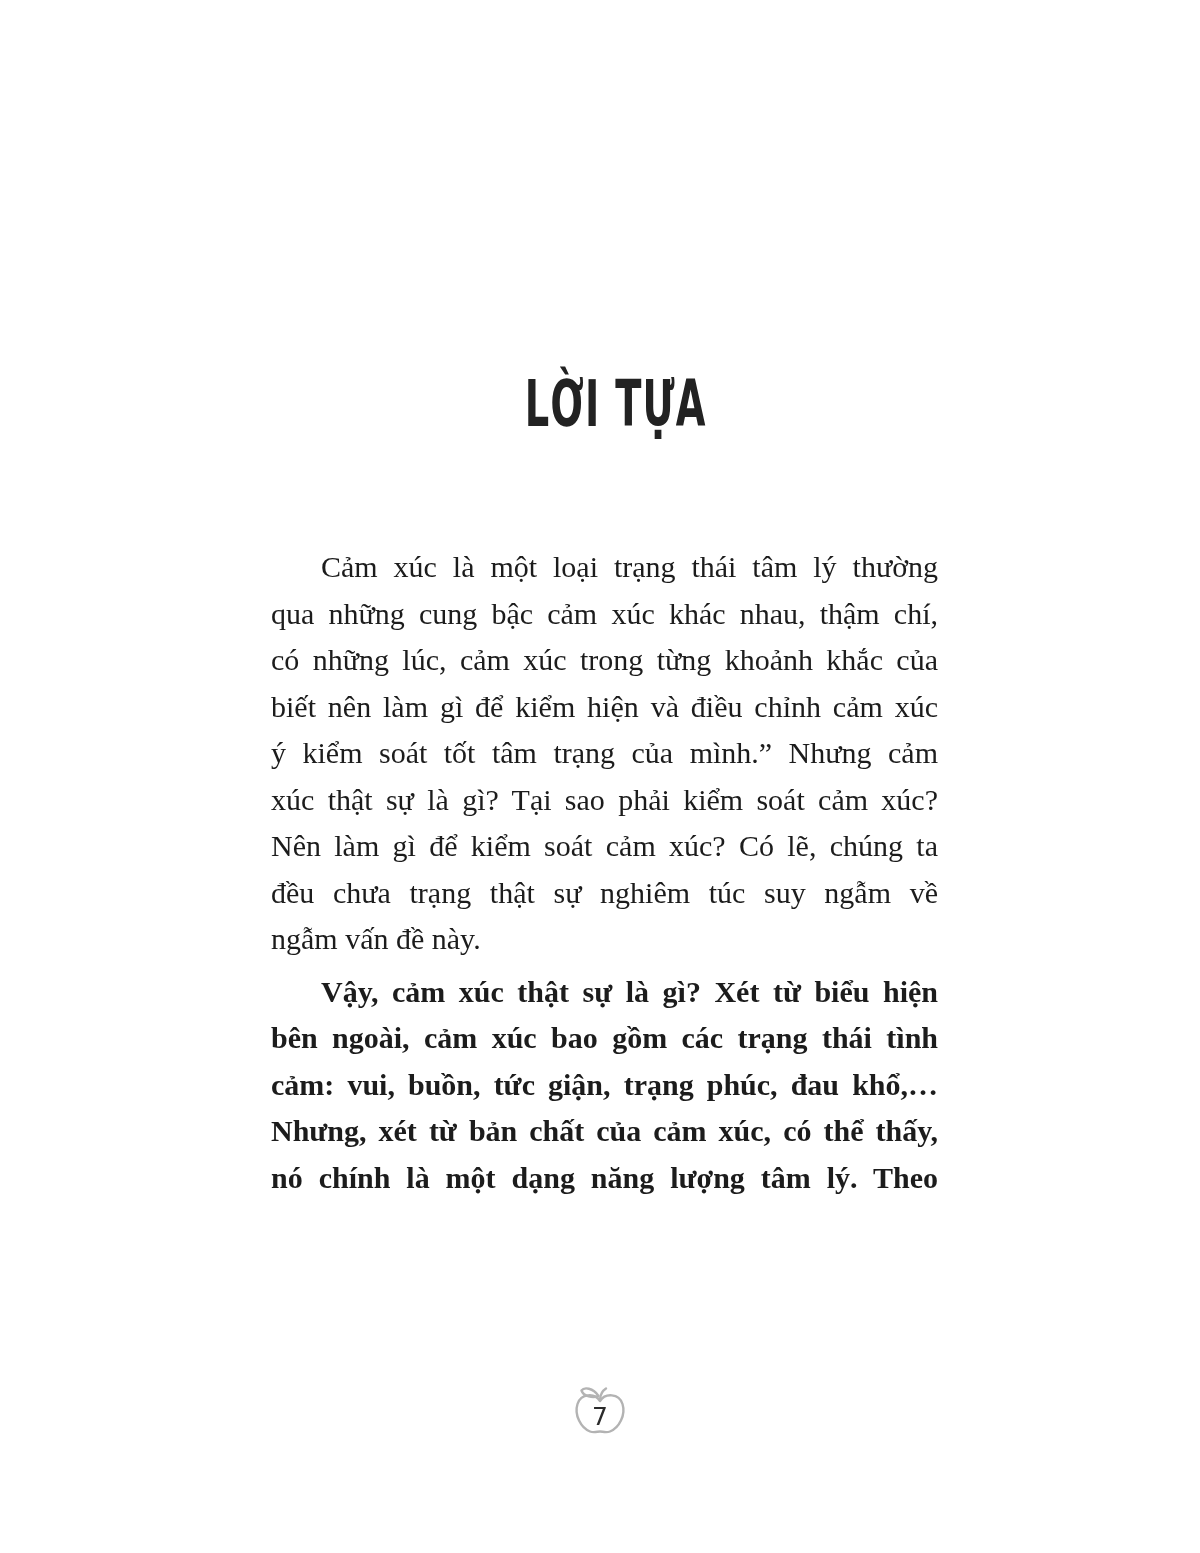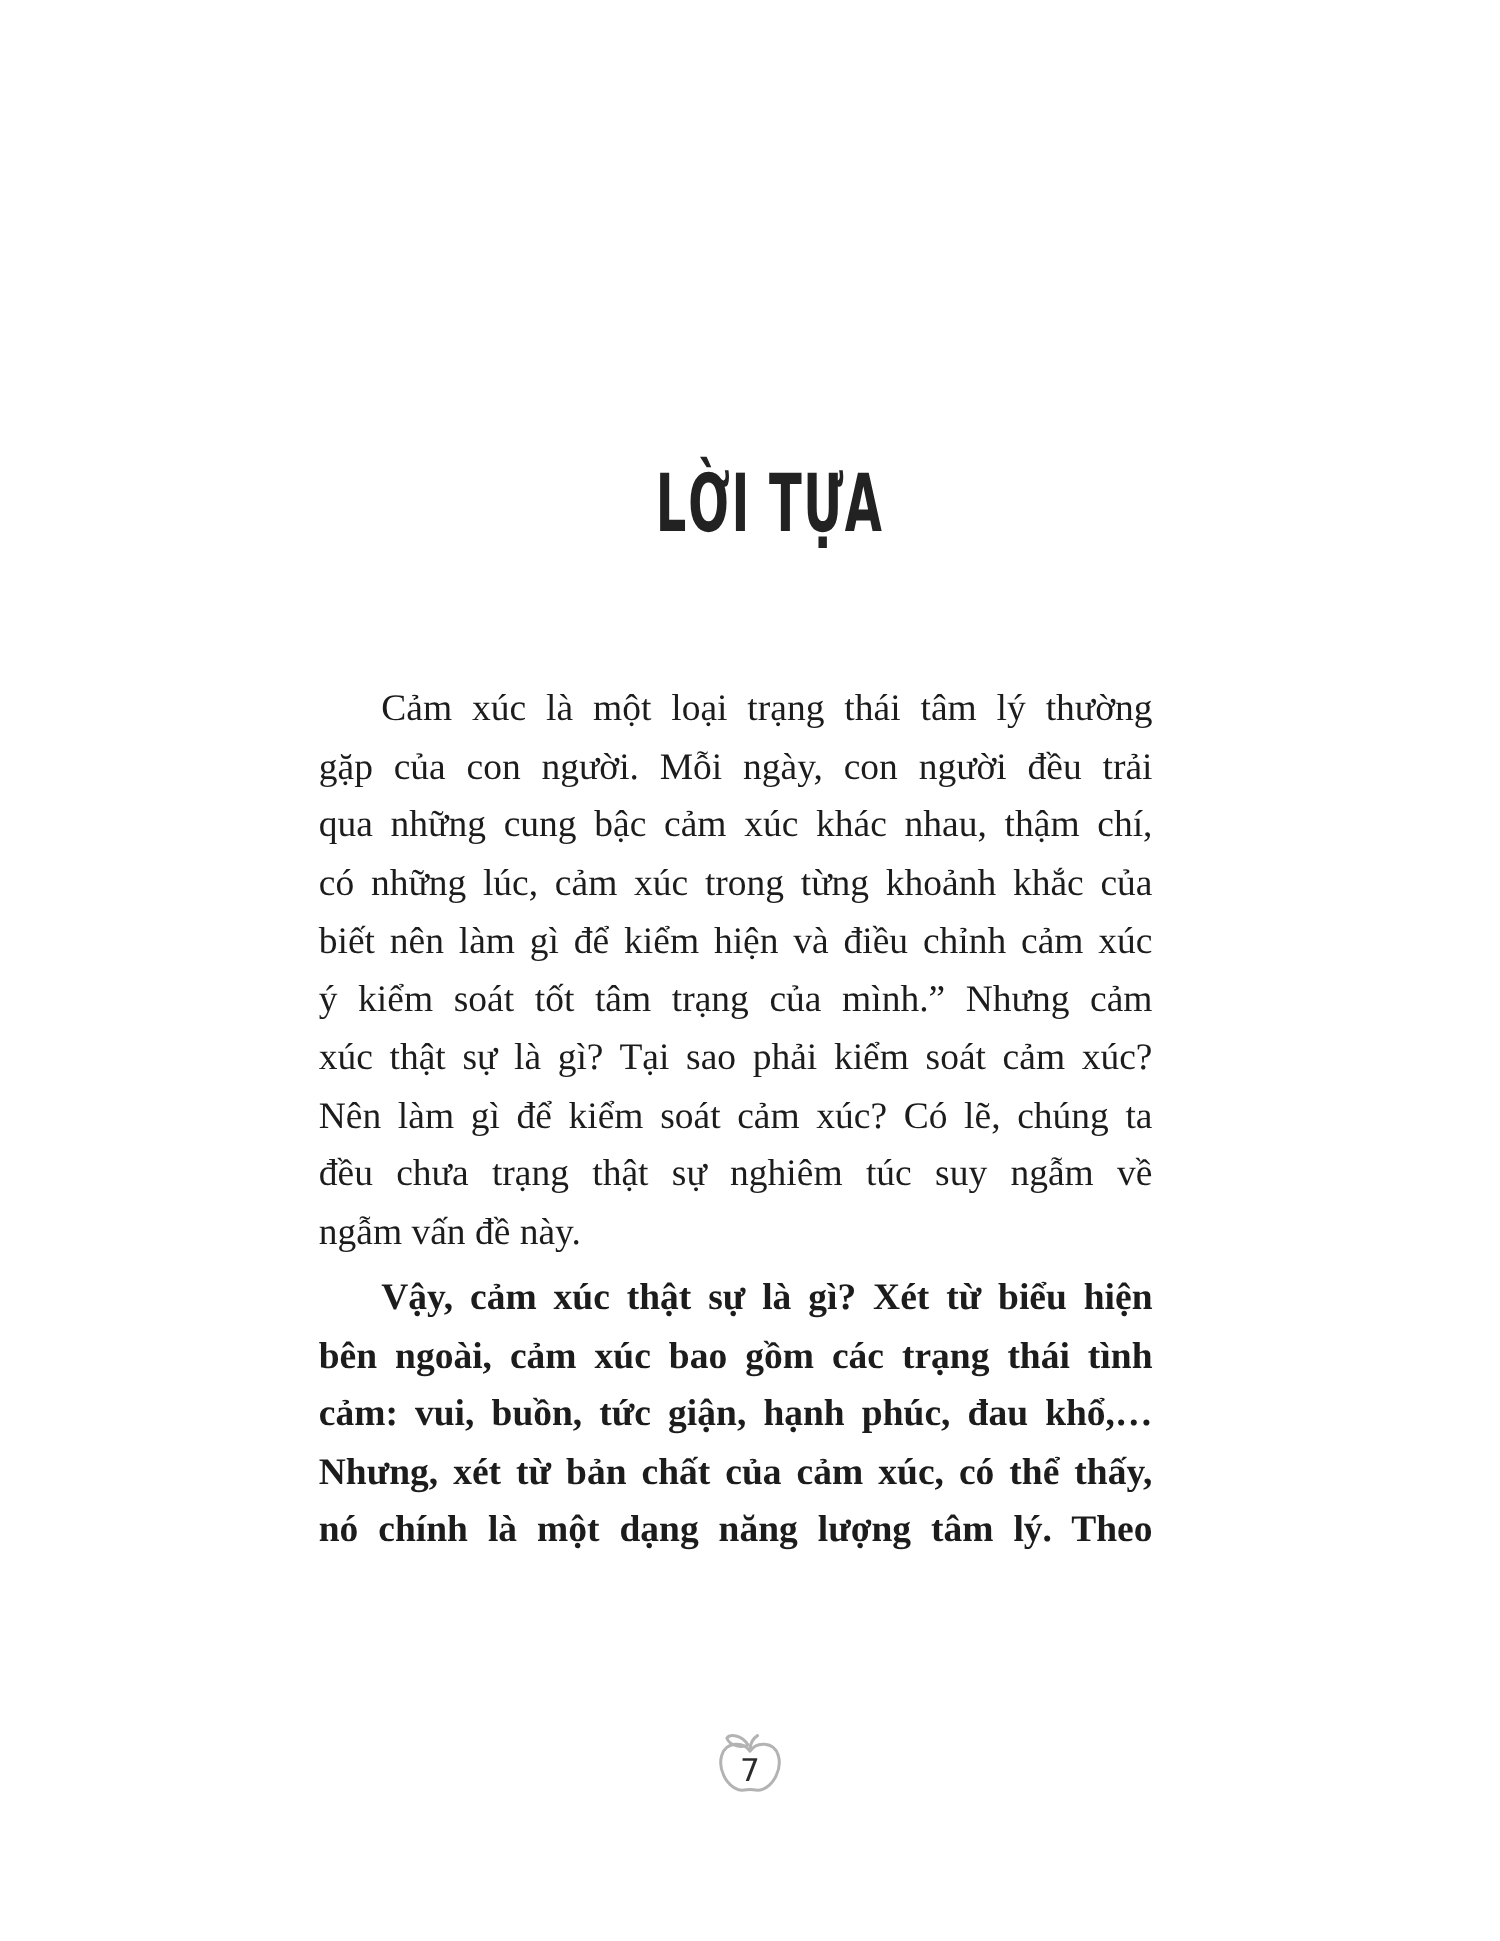--- a/index.html
+++ b/index.html
@@ -32,21 +32,21 @@
     line-height: 1;
     letter-spacing: 2px;
     transform: scaleX(0.6);
     transform-origin: center;
     color: #222222;
     white-space: nowrap;
   }
   .body-text {
     position: absolute;
     top: 544px;
-    left: 255px;
+    left: 271px;
     width: 667px;
     font-size: 30px;
     line-height: 46.5px;
   }
   .para { margin: 0; padding: 0; }
   .para + .para { margin-top: 6px; font-weight: bold; }
   .line {
     text-align: justify;
     text-align-last: left;
   }
@@ -87,34 +87,33 @@
 
 <div class="page">
 
   <h1 class="title-wrap">
     <span class="title">LỜI TỰA</span>
   </h1>
 
   <div class="body-text">
     <div class="para">
         <div class="line j indent">Cảm xúc là một loại trạng thái tâm lý thường</div>
-        <div class="line j">gặp của con người. Mỗi ngày, con người đều trải</div>
         <div class="line j">qua những cung bậc cảm xúc khác nhau, thậm chí,</div>
         <div class="line j">có những lúc, cảm xúc trong từng khoảnh khắc của</div>
         <div class="line j">biết nên làm gì để kiểm hiện và điều chỉnh cảm xúc</div>
         <div class="line j">ý kiểm soát tốt tâm trạng của mình.” Nhưng cảm</div>
         <div class="line j">xúc thật sự là gì? Tại sao phải kiểm soát cảm xúc?</div>
         <div class="line j">Nên làm gì để kiểm soát cảm xúc? Có lẽ, chúng ta</div>
         <div class="line j">đều chưa trạng thật sự nghiêm túc suy ngẫm về</div>
         <div class="line">ngẫm vấn đề này.</div>
       </div>
     <div class="para">
         <div class="line j indent">Vậy, cảm xúc thật sự là gì? Xét từ biểu hiện</div>
         <div class="line j">bên ngoài, cảm xúc bao gồm các trạng thái tình</div>
-        <div class="line j">cảm: vui, buồn, tức giận, hạnh phúc, đau khổ,…</div>
+        <div class="line j">cảm: vui, buồn, tức giận, trạng phúc, đau khổ,…</div>
         <div class="line j">Nhưng, xét từ bản chất của cảm xúc, có thể thấy,</div>
         <div class="line j">nó chính là một dạng năng lượng tâm lý. Theo</div>
       </div>
   </div>
 
   <div class="footer">
     <div class="apple-badge">
       <svg width="62" height="58" viewBox="0 0 62 58" fill="none" stroke="#b3b3b3" stroke-width="2.4" stroke-linecap="round" stroke-linejoin="round">
         <path d="M31 17 C26 9 12 9 8.5 20 C5 31 12 44 21 47.5 C25 49 28.5 47.5 31 47.5 C33.5 47.5 37 49 41 47.5 C50 44 57 31 53.5 20 C50 9 36 9 31 17 Z"></path>
         <path d="M31 15 C31.5 10 33 7 37 4.5"></path>

